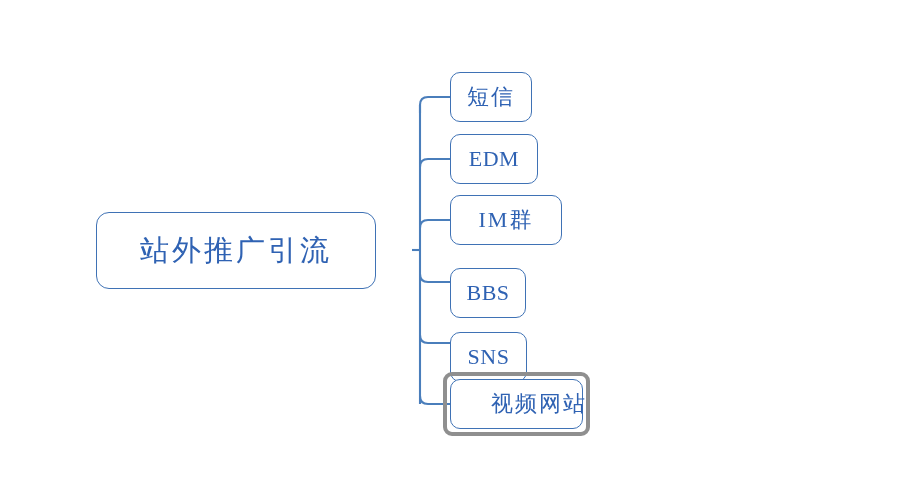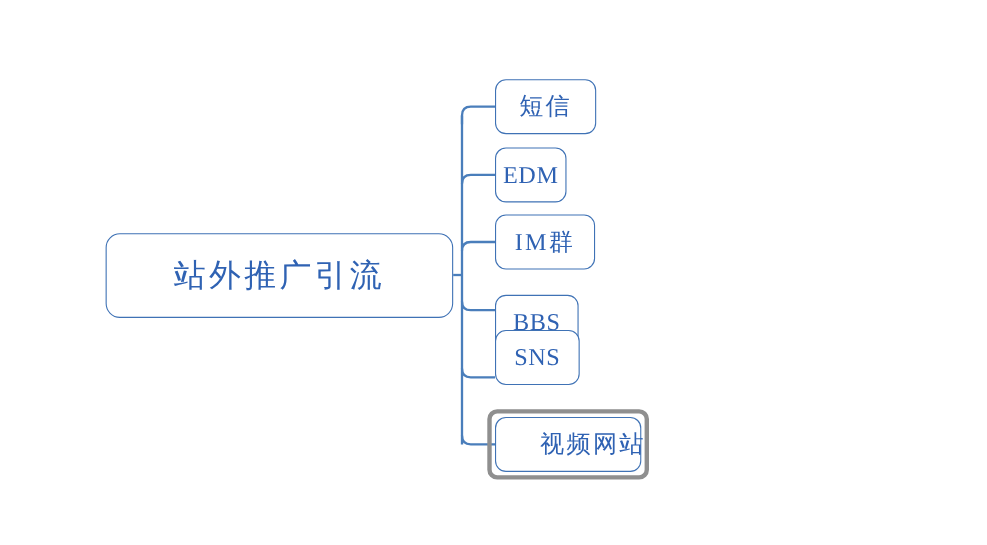--- a/index.html
+++ b/index.html
@@ -33,40 +33,40 @@
     display: flex;
     align-items: center;
     justify-content: center;
     color: #2f62b3;
     white-space: nowrap;
     letter-spacing: 0.5px;
   }
   .node.root {
     left: 96px;
     top: 212px;
-    width: 316px;
+    width: 280px;
     height: 77px;
     border-radius: 13px;
     font-size: 29px;
     letter-spacing: 3px;
   }
   .node.child {
     left: 450px;
     height: 50px;
     font-size: 22px;
     border-radius: 10px;
   }
   .node.child.cjk {
     letter-spacing: 2px;
   }
-  .child-1 { top: 72px;  width: 92px; }
-  .child-2 { top: 134px; width: 65px; text-align: right; }
-  .child-3 { top: 195px; width: 91px; }
+  .child-1 { top: 72px;  width: 82px; }
+  .child-2 { top: 134px; width: 88px; text-align: right; }
+  .child-3 { top: 195px; width: 112px; }
   .child-4 { top: 257px; width: 76px; margin-top: 11px; }
-  .child-5 { top: 300px; width: 77px; }
+  .child-5 { top: 332px; width: 77px; }
   .child-6 { top: 379px; width: 133px; padding-left: 45px; }
 
   .selection-frame {
     position: absolute;
     left: 443px;
     top: 372px;
     width: 147px;
     height: 64px;
     box-sizing: border-box;
     border: 4px solid #8f8f8f;

